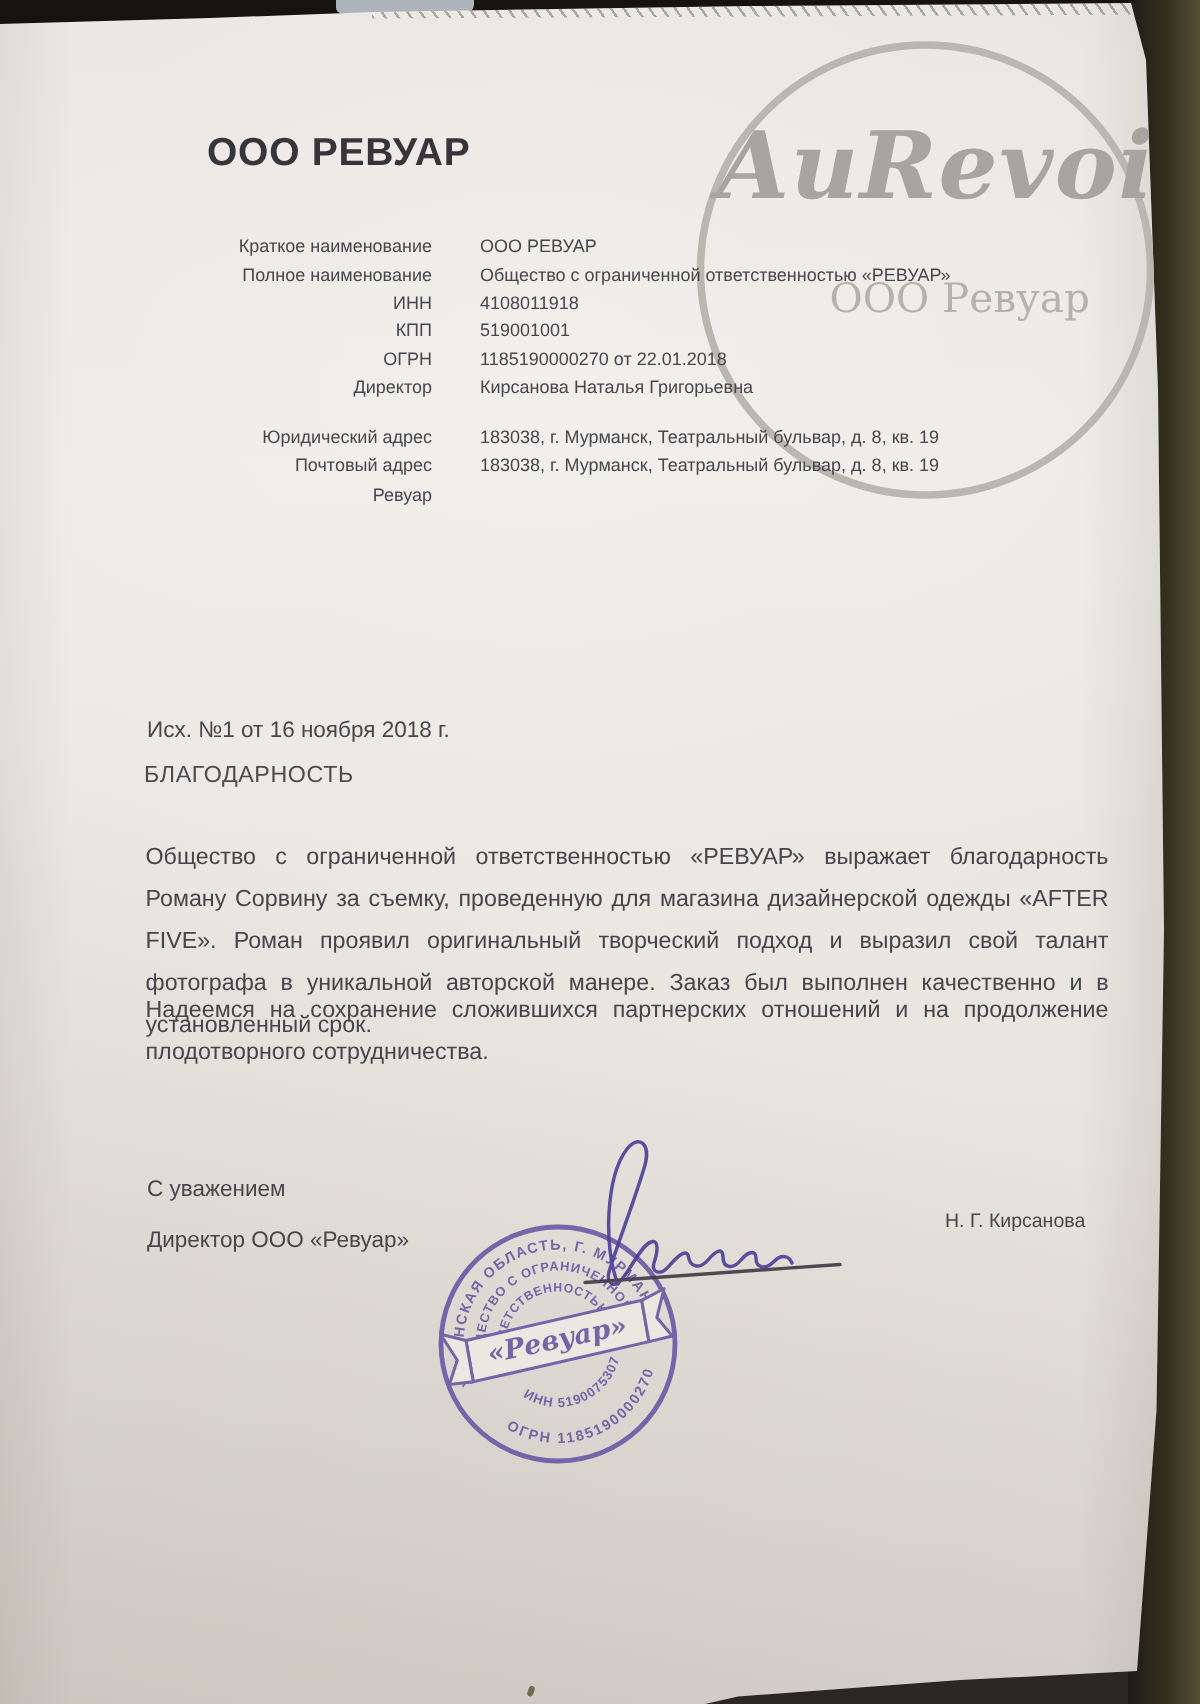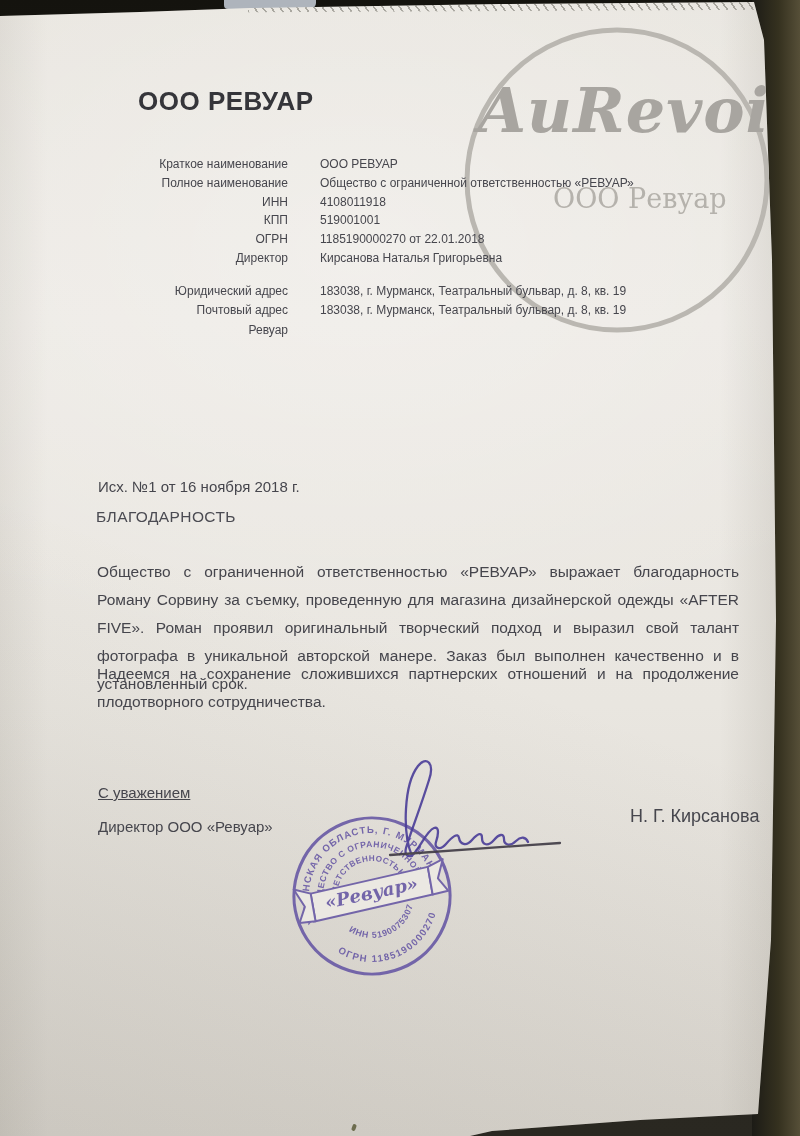--- a/index.html
+++ b/index.html
@@ -37,23 +37,23 @@
   .grid{display:grid;grid-template-columns:192px 1fr;column-gap:32px;font-size:12px;}
   #info-grid{left:96px;top:155px;width:620px;line-height:18.8px;}
   #contact-grid{left:96px;top:282px;width:620px;line-height:19.4px;}
   .lbl{text-align:right;}
   .u{text-decoration:underline;}
   #ref-line{left:98px;top:438px;font-size:15px;margin-top:40px;}
   #doc-title{left:96px;top:508px;width:644px;font-size:15.5px;letter-spacing:.4px;color:#4b4b52;}
   .para{left:97px;width:642px;font-size:15.5px;line-height:28px;text-align:justify;color:#45454c;}
   #para1{top:530px;margin-top:28px;}
   #para2{top:660px;}
-  #regards{left:98px;top:784px;font-size:15px;text-decoration:underline;}
+  #regards{left:98px;top:784px;font-size:15px;}
   #position-line{left:98px;top:818px;font-size:15px;}
-  #signer-name{left:630px;top:806px;font-size:18px;}
+  #signer-name{left:630px;top:806px;font-size:13px;}
   #watermark{position:absolute;left:0;top:0;width:800px;height:1136px;pointer-events:none;}
   .content{position:relative;z-index:2;}
   #wm-svg{position:absolute;left:0;top:0;}
   #stamp-svg{position:absolute;left:272px;top:796px;z-index:3;opacity:.92;}
   #sign-svg{position:absolute;left:382px;top:750px;z-index:4;}
   #speck{position:absolute;left:352px;top:1124px;width:4px;height:7px;background:#6d6c4e;border-radius:2px;transform:rotate(20deg);z-index:5;}
 </style>
 </head>
 <body>
 

